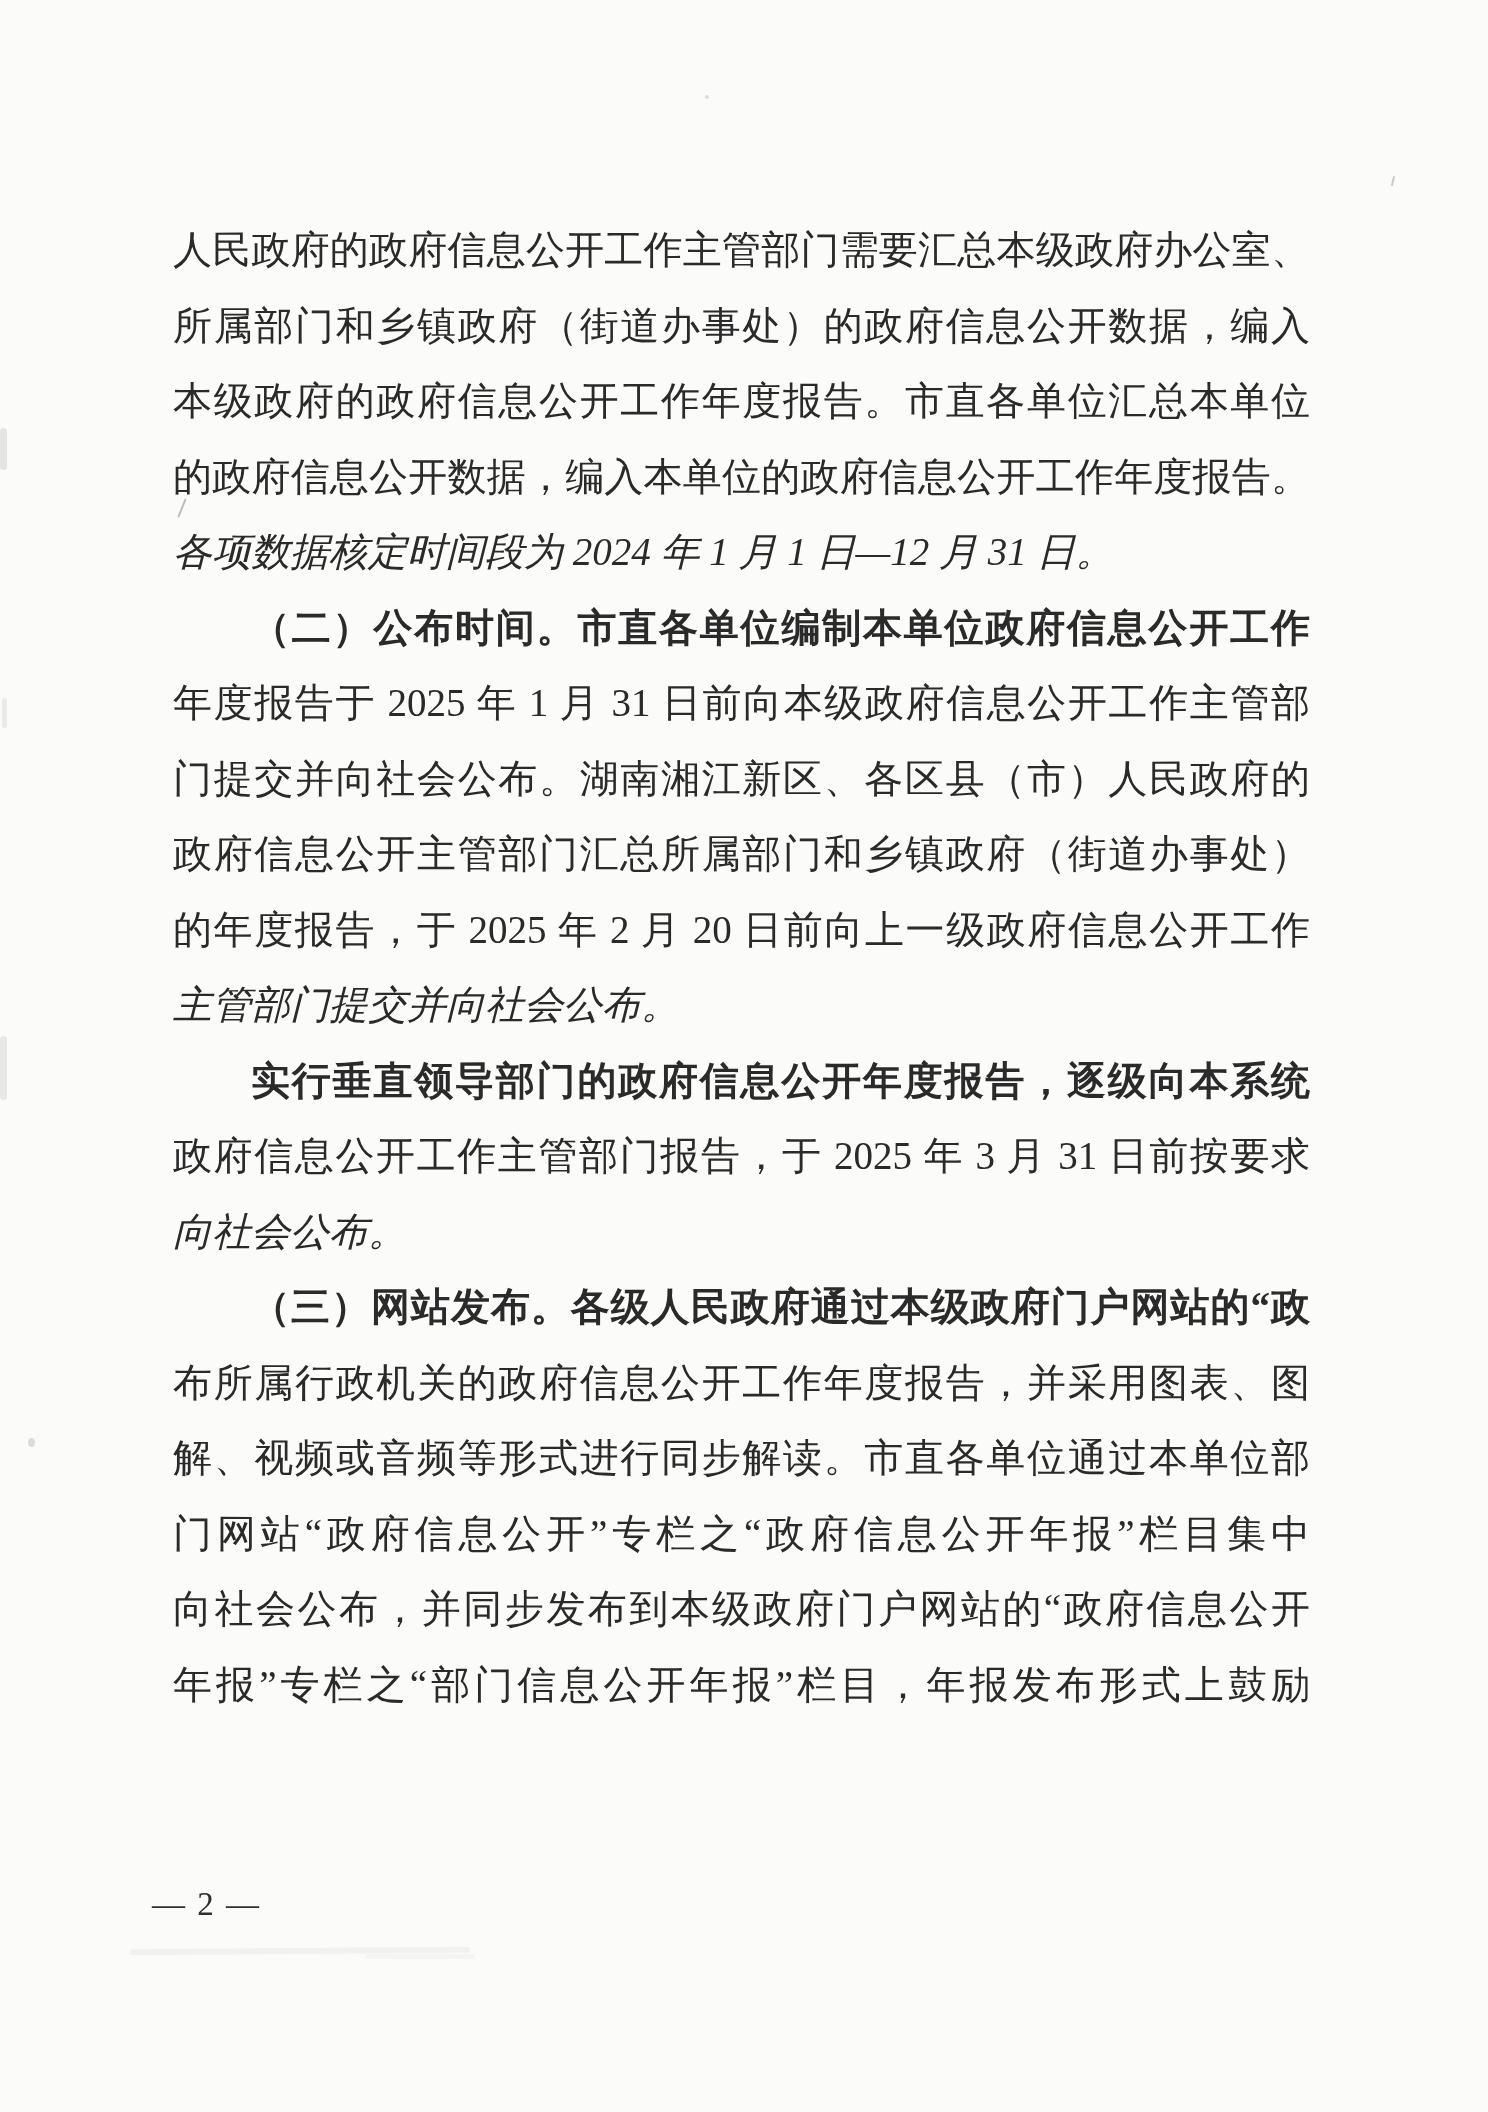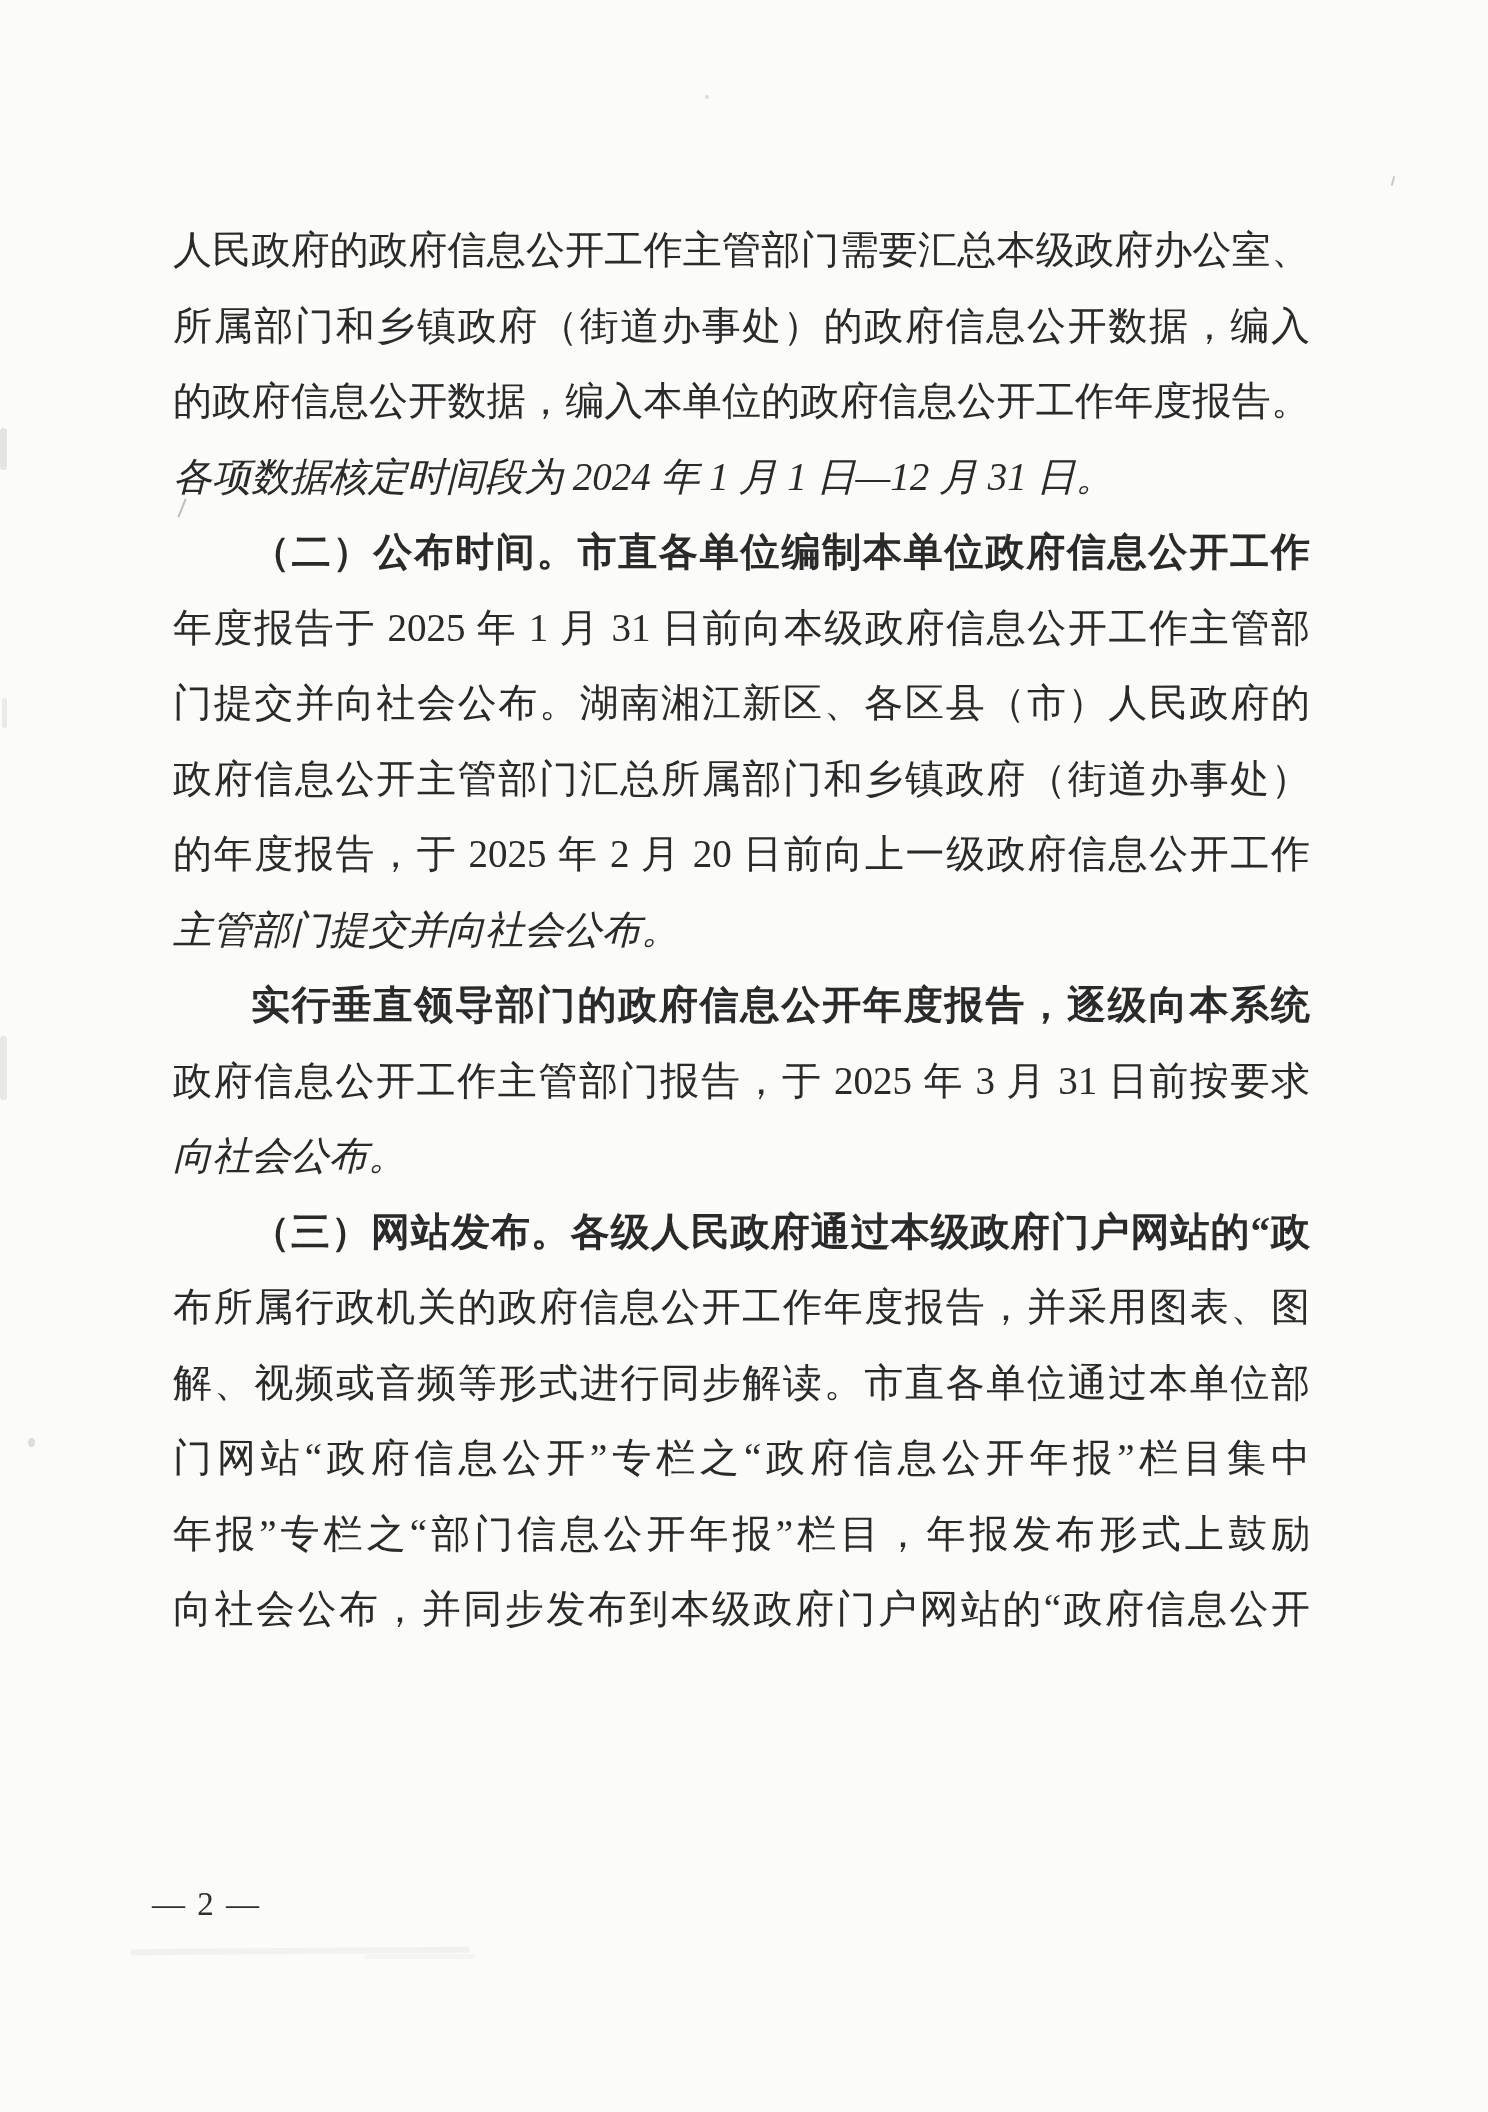--- a/index.html
+++ b/index.html
@@ -83,20 +83,21 @@
 </head>
 <body>
 
 <div class="page">
 
   <div class="text-block">
 
     <div class="paragraph">
       <div class="line">人民政府的政府信息公开工作主管部门需要汇总本级政府办公室、</div>
       <div class="line">所属部门和乡镇政府（街道办事处）的政府信息公开数据，编入</div>
+      <div class="line">本级政府的政府信息公开工作年度报告。市直各单位汇总本单位</div>
       <div class="line">的政府信息公开数据，编入本单位的政府信息公开工作年度报告。</div>
       <div class="line end">各项数据核定时间段为 2024 年 1 月 1 日—12 月 31 日。</div>
     </div>
 
     <div class="paragraph">
       <div class="line indent">（二）公布时间。市直各单位编制本单位政府信息公开工作</div>
       <div class="line">年度报告于 2025 年 1 月 31 日前向本级政府信息公开工作主管部</div>
       <div class="line">门提交并向社会公布。湖南湘江新区、各区县（市）人民政府的</div>
       <div class="line">政府信息公开主管部门汇总所属部门和乡镇政府（街道办事处）</div>
       <div class="line">的年度报告，于 2025 年 2 月 20 日前向上一级政府信息公开工作</div>
@@ -107,22 +108,22 @@
       <div class="line indent">实行垂直领导部门的政府信息公开年度报告，逐级向本系统</div>
       <div class="line">政府信息公开工作主管部门报告，于 2025 年 3 月 31 日前按要求</div>
       <div class="line end">向社会公布。</div>
     </div>
 
     <div class="paragraph">
       <div class="line indent">（三）网站发布。各级人民政府通过本级政府门户网站的“政</div>
       <div class="line">布所属行政机关的政府信息公开工作年度报告，并采用图表、图</div>
       <div class="line">解、视频或音频等形式进行同步解读。市直各单位通过本单位部</div>
       <div class="line">门网站“政府信息公开”专栏之“政府信息公开年报”栏目集中</div>
+      <div class="line">向社会公布，并同步发布到本级政府门户网站的“政府信息公开</div>
       <div class="line">年报”专栏之“部门信息公开年报”栏目，年报发布形式上鼓励</div>
-      <div class="line">向社会公布，并同步发布到本级政府门户网站的“政府信息公开</div>
     </div>
 
   </div>
 
   <div class="footer">— 2 —</div>
 
   <div class="artifact mark-slash"></div>
   <div class="artifact mark-tick"></div>
   <div class="artifact smudge-1"></div>
   <div class="artifact smudge-2"></div>

